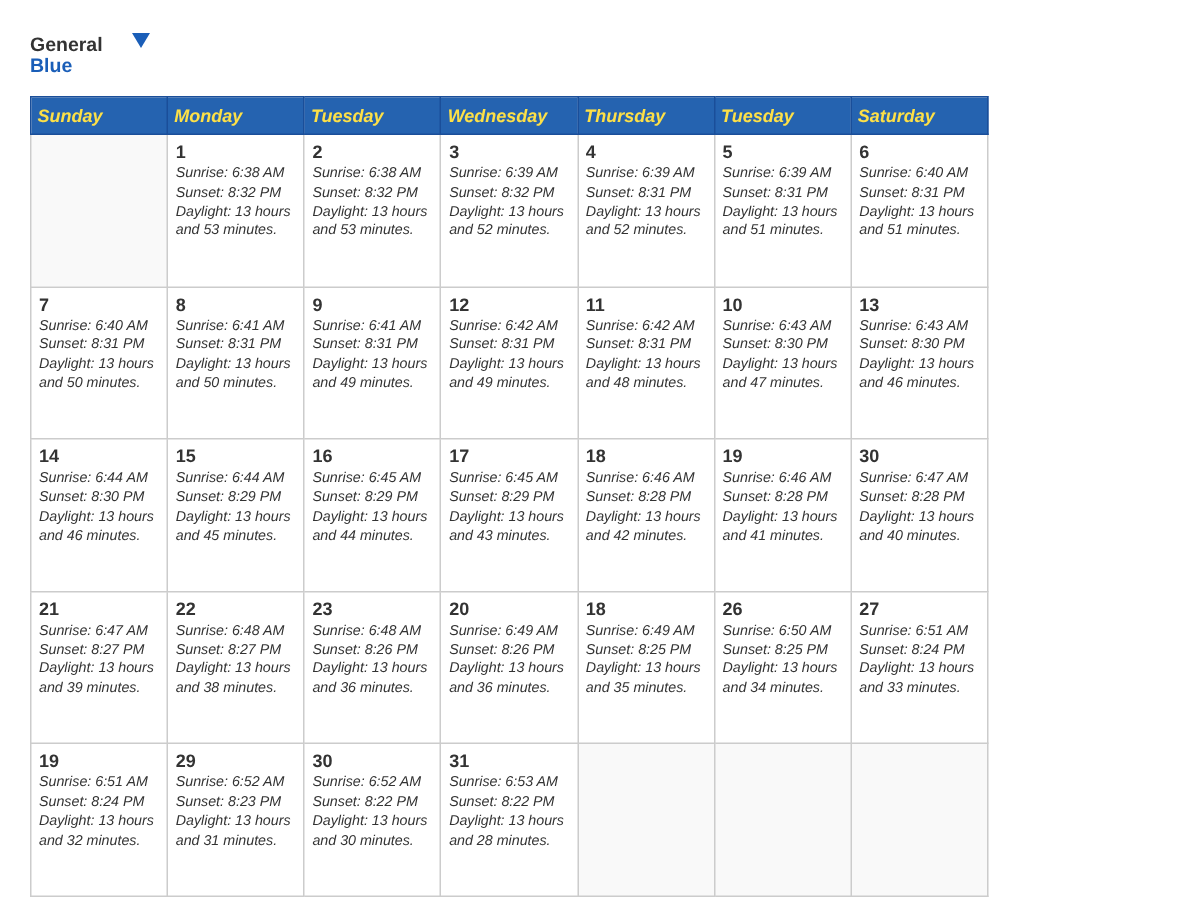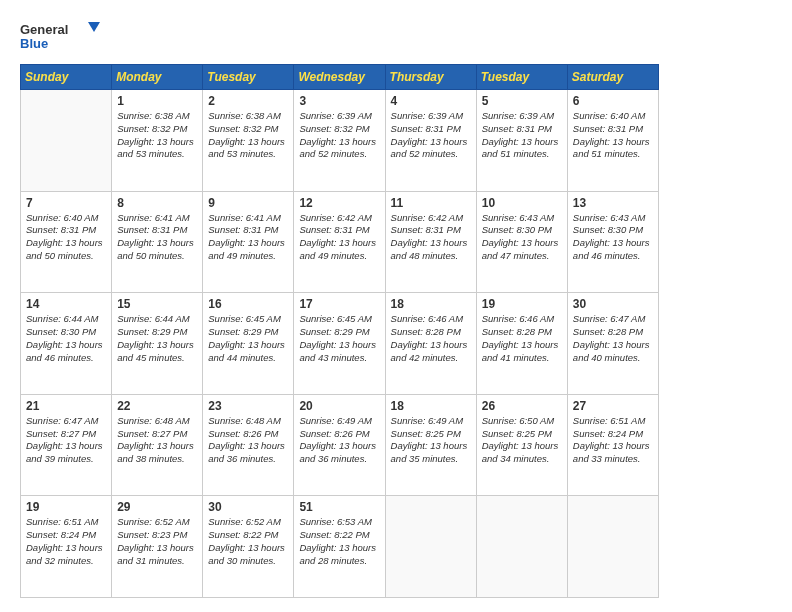--- a/index.html
+++ b/index.html
@@ -238,21 +238,21 @@
           </td>
           <td>
             <span class="day-num">29</span>
             <div class="cell-text">Sunrise: 6:52 AM<br>Sunset: 8:23 PM<br>Daylight: 13 hours<br>and 31 minutes.</div>
           </td>
           <td>
             <span class="day-num">30</span>
             <div class="cell-text">Sunrise: 6:52 AM<br>Sunset: 8:22 PM<br>Daylight: 13 hours<br>and 30 minutes.</div>
           </td>
           <td>
-            <span class="day-num">51</span>
+            <span class="day-num">31</span>
             <div class="cell-text">Sunrise: 6:53 AM<br>Sunset: 8:22 PM<br>Daylight: 13 hours<br>and 28 minutes.</div>
           </td>
           <td class="empty"></td>
           <td class="empty"></td>
           <td class="empty"></td>
         </tr>
       </tbody>
   </table>
 </div>
 

